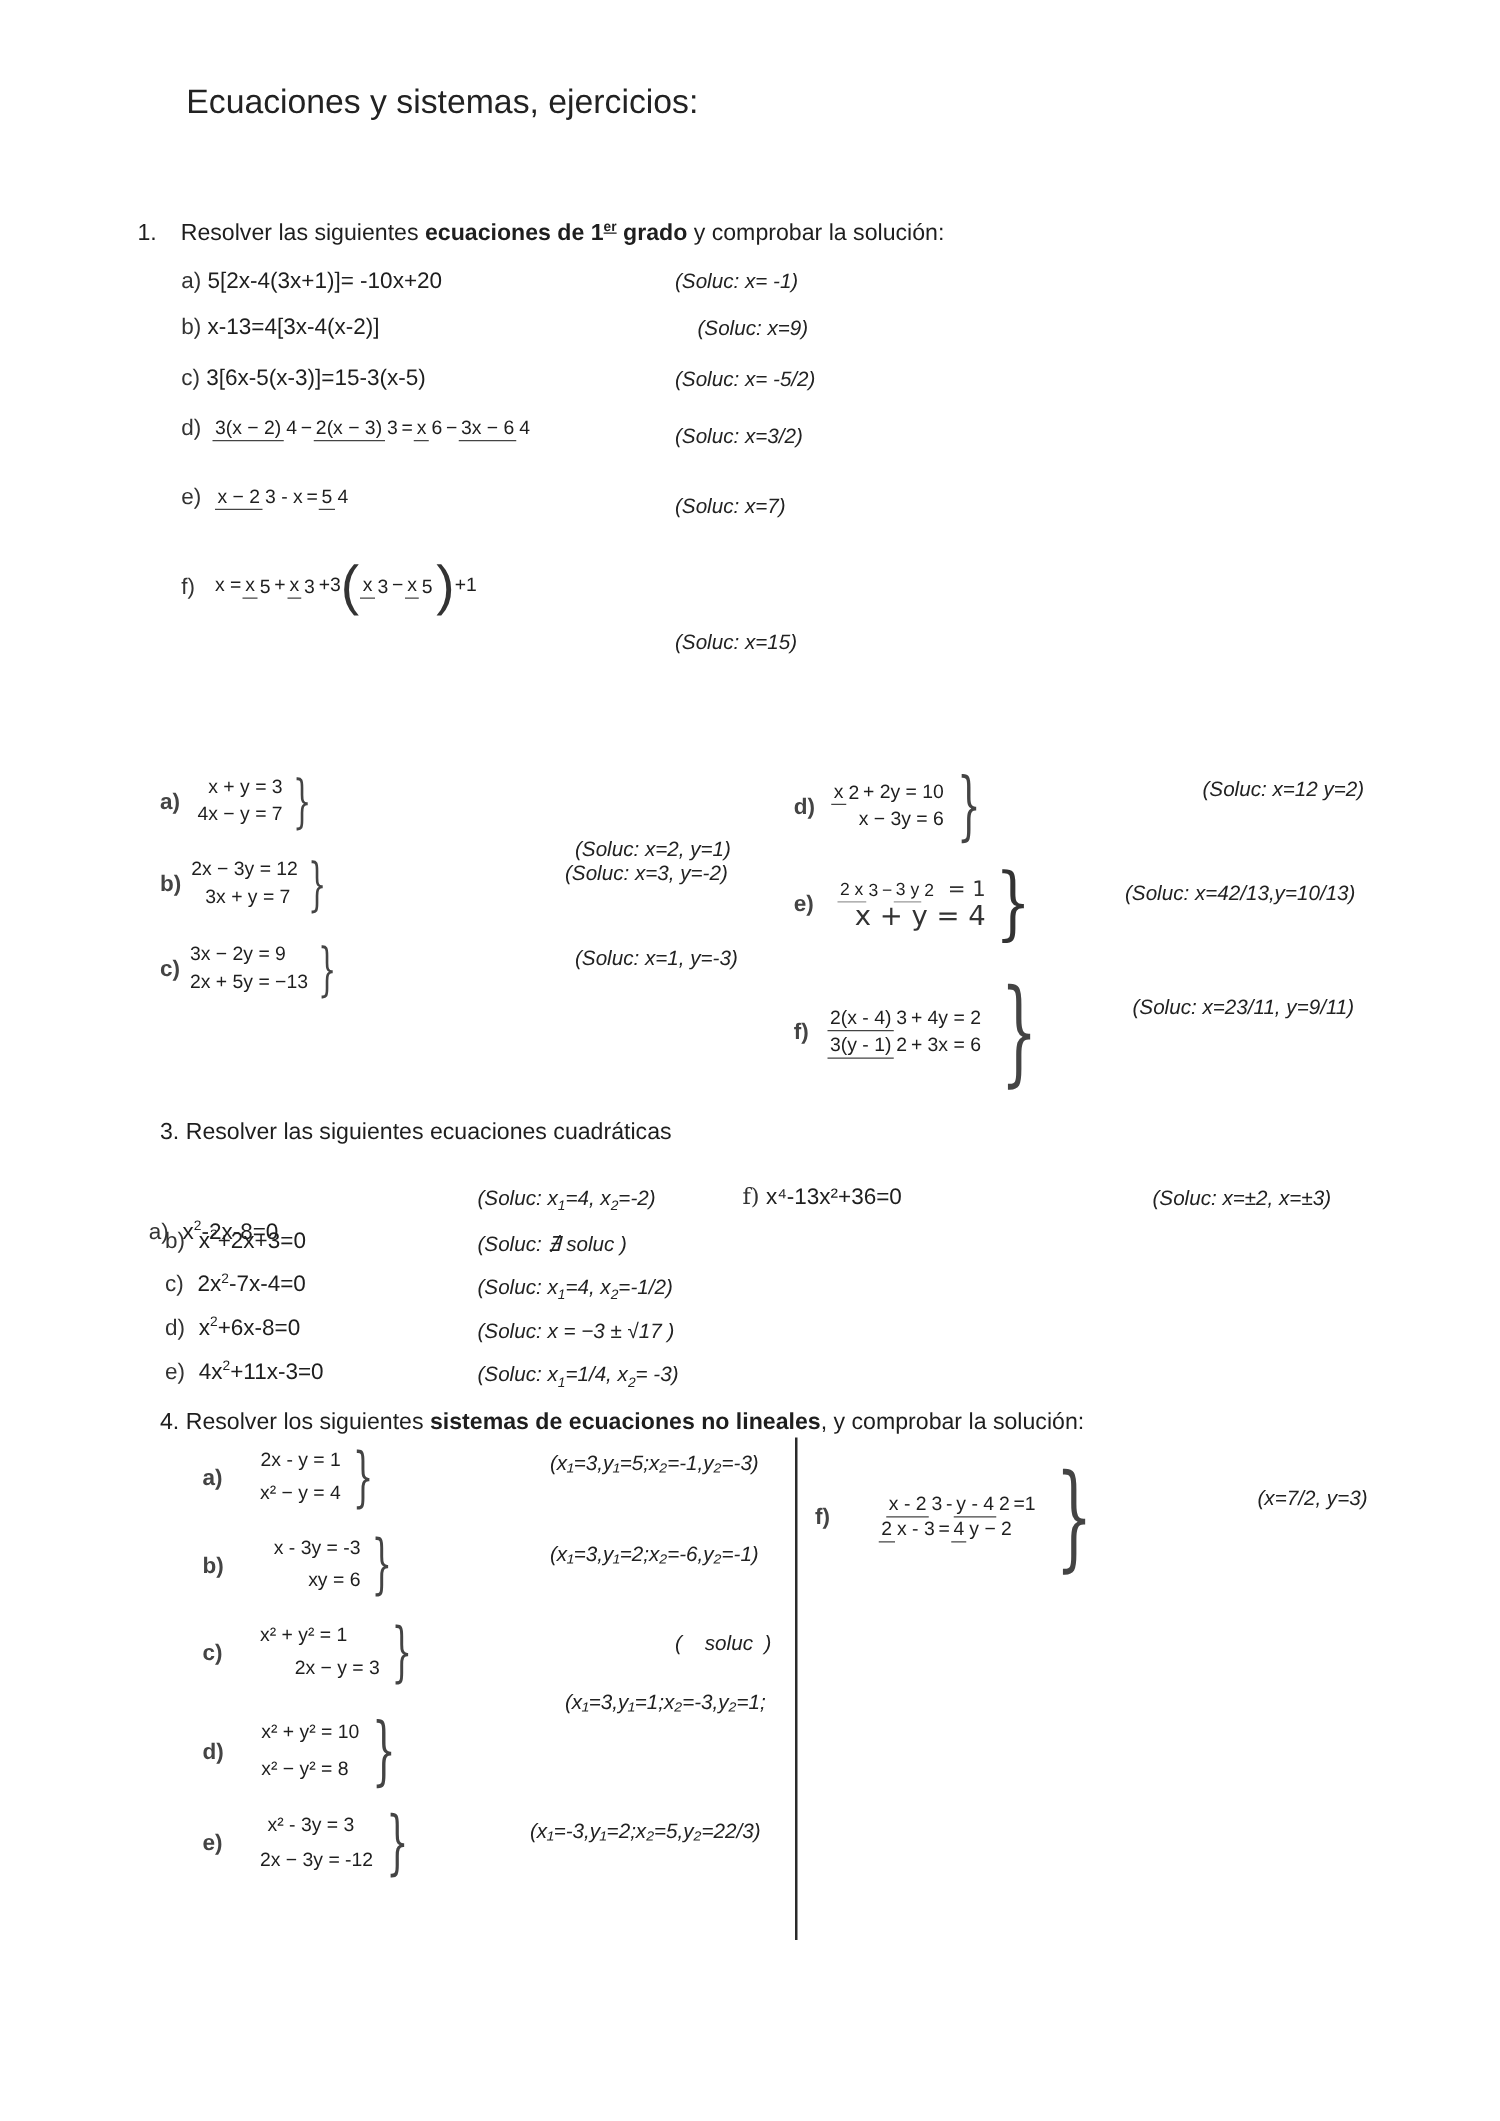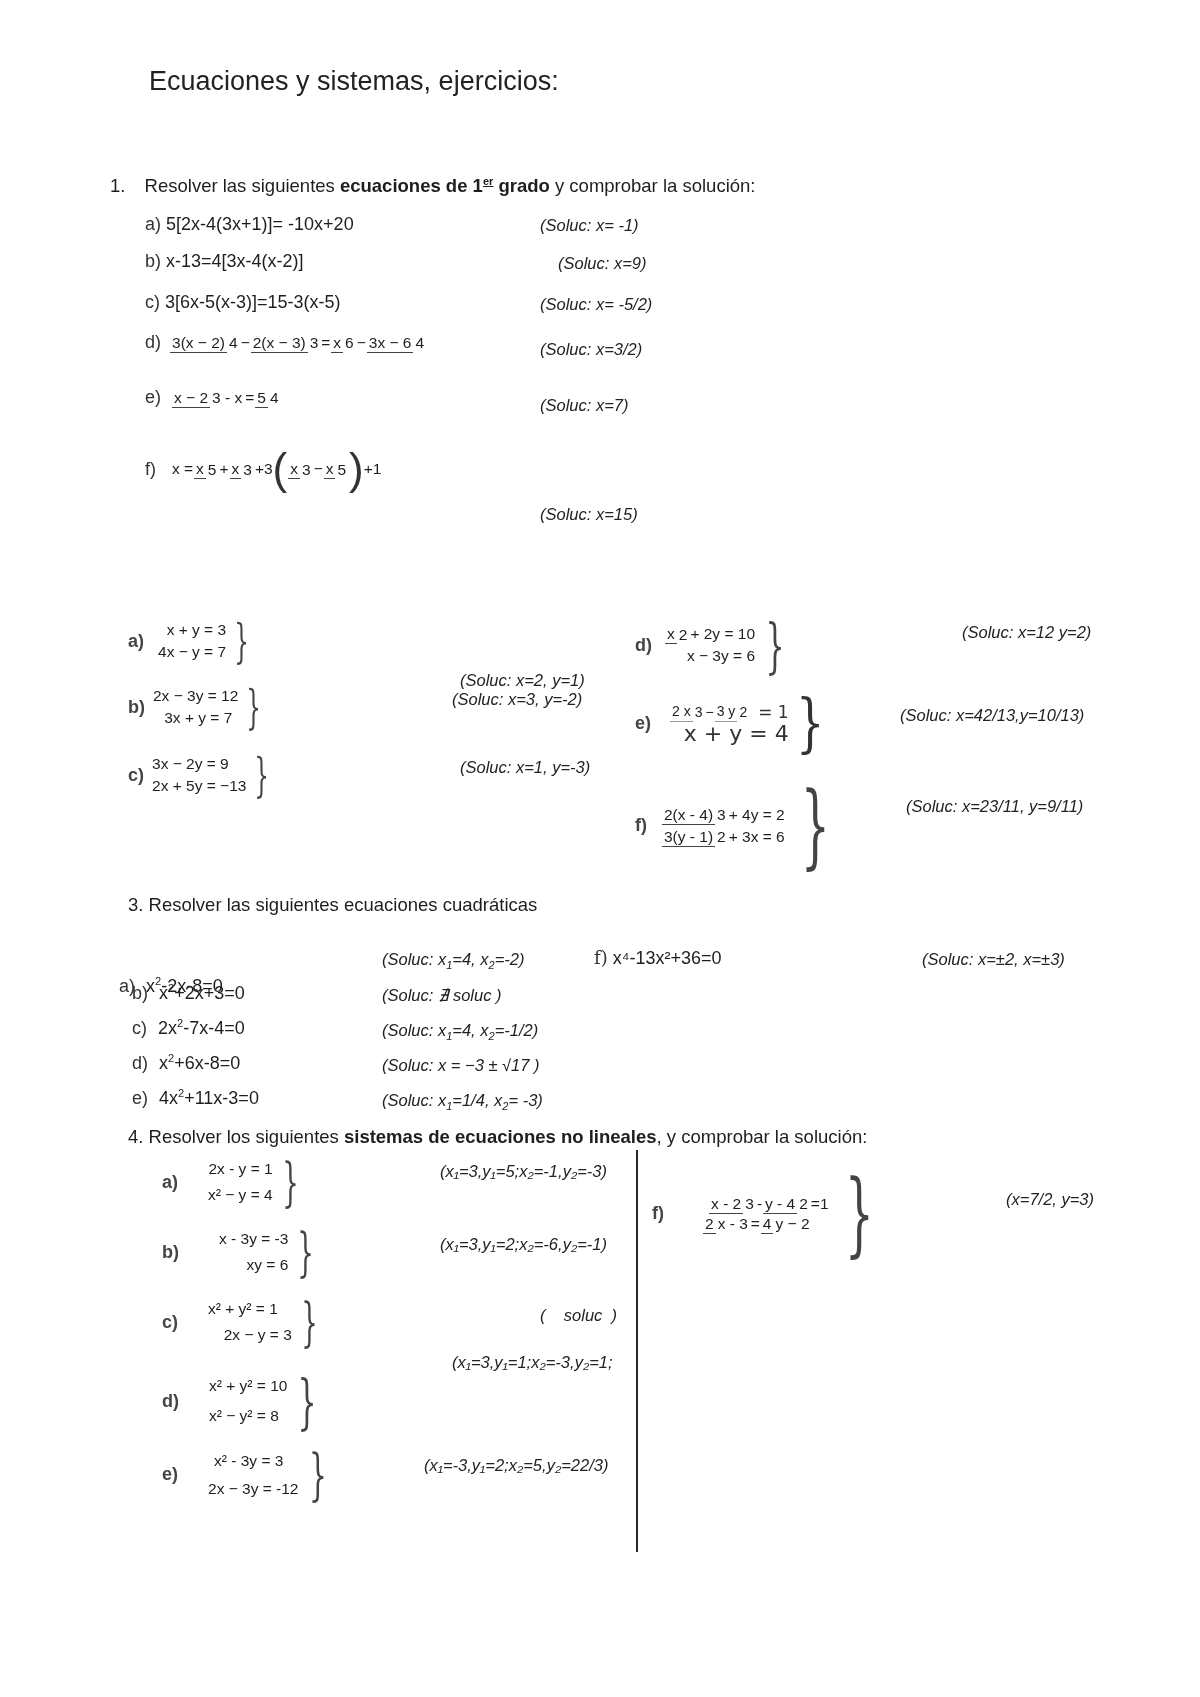--- a/index.html
+++ b/index.html
@@ -297,21 +297,21 @@
       </span>
     <span class="brace" style="font-size:52px">}</span>
   </span>
 </div>
 <div class="abs sol" style="left:440px; top:1235px;">(x₁=3,y₁=2;x₂=-6,y₂=-1)</div>
 
 <div class="abs eq small" style="left:162px; top:1292px; display:flex; align-items:center;">
   <span class="lbl" style="margin-right:30px;font-weight:bold;color:#444">c)</span>
   <span class="sys">
     <span class="rows" style="line-height:26px">
-        <span style="margin-right:14px">x² + y² = 1</span>
+        <span style="margin-right:26px">x² + y² = 1</span>
         <span>2x − y = 3</span>
       </span>
     <span class="brace" style="font-size:52px">}</span>
   </span>
 </div>
 <div class="abs sol" style="left:540px; top:1306px; white-space:pre">(    soluc  )</div>
 
 <div class="abs eq small" style="left:162px; top:1366px; display:flex; align-items:center;">
   <span class="lbl" style="margin-right:30px;font-weight:bold;color:#444">d)</span>
   <span class="sys">

